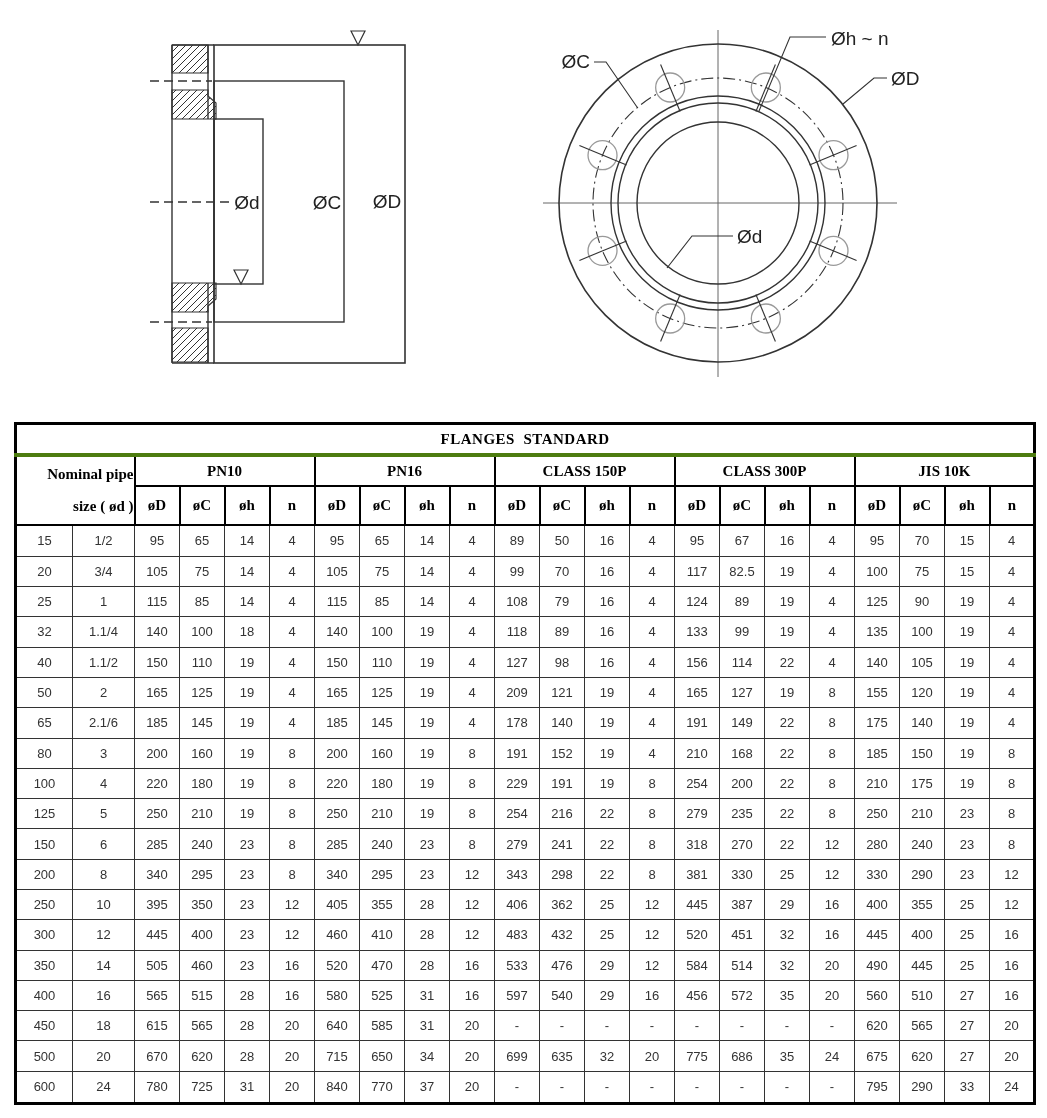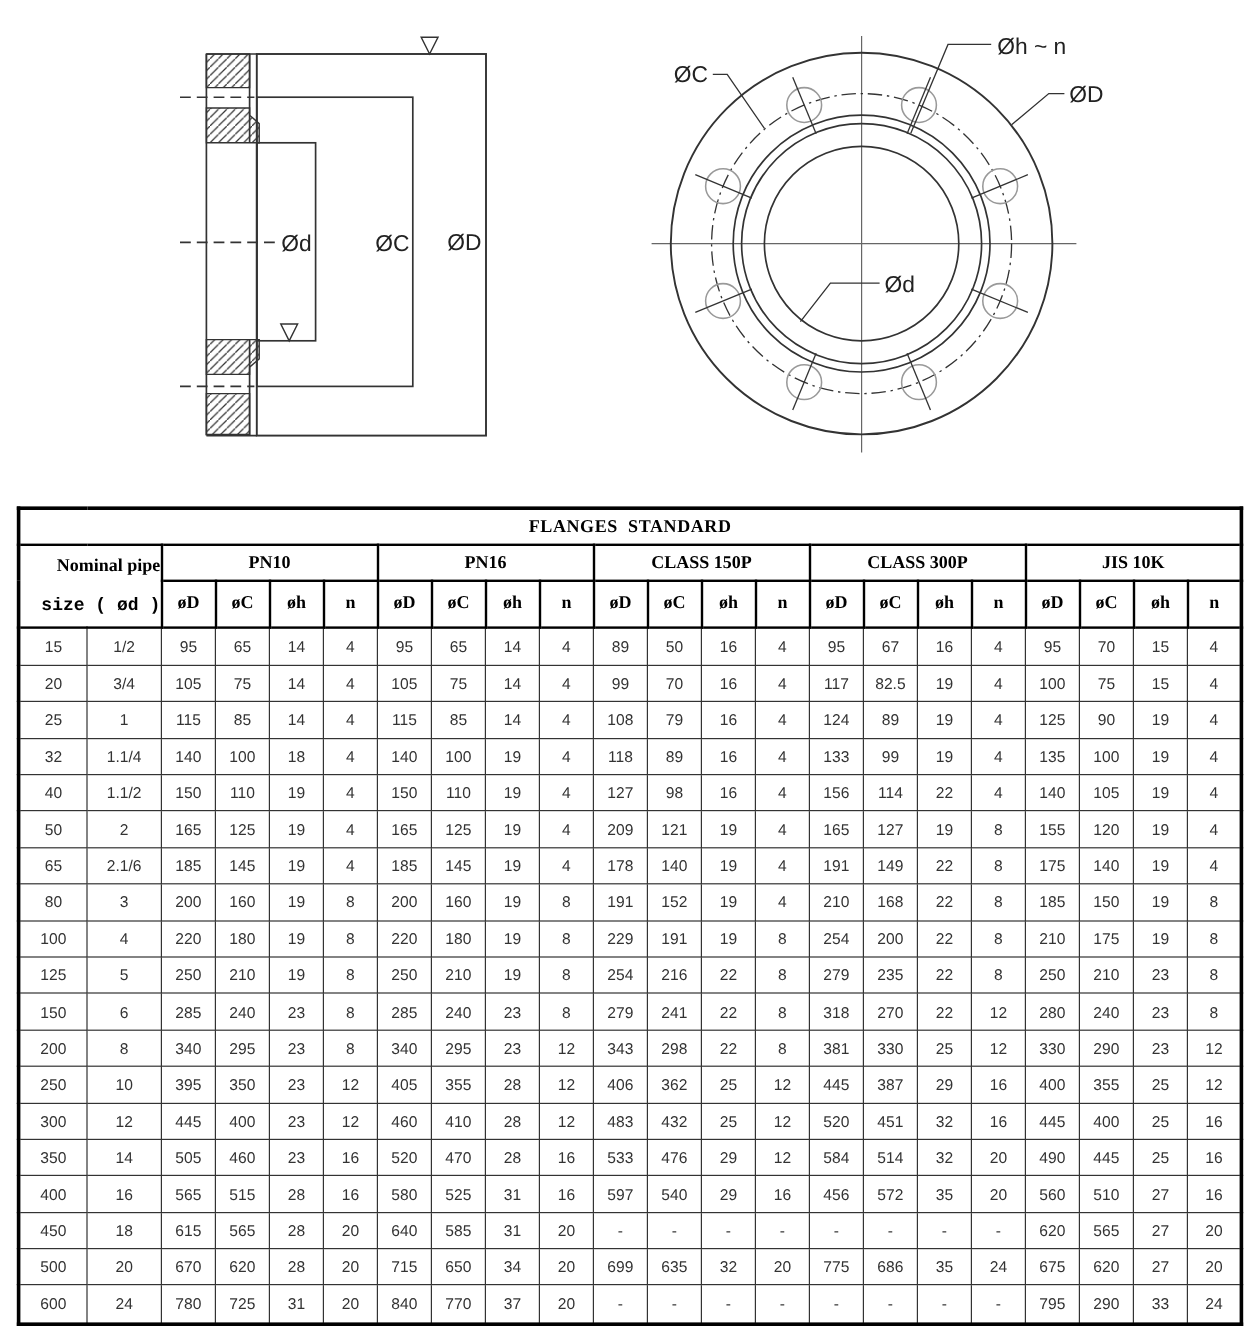--- a/index.html
+++ b/index.html
@@ -19,26 +19,26 @@
   table.flange th{
     border:2px solid #000;padding:0;
     font-family:"Liberation Serif",serif;font-weight:bold;font-size:15px;color:#000;
     text-align:center;vertical-align:middle;
   }
   table.flange td{
     border:1px solid #333;padding:0;
     font-family:"Liberation Sans",sans-serif;font-size:13px;color:#333;
     text-align:center;vertical-align:middle;
   }
-  tr.t-title th{height:28px;letter-spacing:.5px;white-space:pre;border-bottom:1px solid #4d7c0f;}
+  tr.t-title th{height:28px;letter-spacing:.5px;white-space:pre;border-bottom:4px solid #4d7c0f;}
   tr.t-groups th{height:28px;}
   tr.t-subs th{height:37px;border-bottom:2px solid #000;}
   th.nominal{border-right:2px solid #000;border-bottom:2px solid #000;}
   th.nominal .nom-line{line-height:1;text-align:right;}
-  th.nominal .nom-line + .nom-line{margin-top:17px;font-family:Liberation Mono, monospace;}
+  th.nominal .nom-line + .nom-line{margin-top:17px;}
   td.col-nom2{border-right:2px solid #000;margin-top:20px;}
 </style>
 </head>
 <body>
 
 <svg id="drawing-area" width="1047" height="412" viewBox="0 0 1047 412" xmlns="http://www.w3.org/2000/svg">
   <defs>
     <pattern id="hatch" patternUnits="userSpaceOnUse" width="7" height="7">
       <path d="M0,7 L7,0" stroke="#333" stroke-width="1"></path>
     </pattern>

